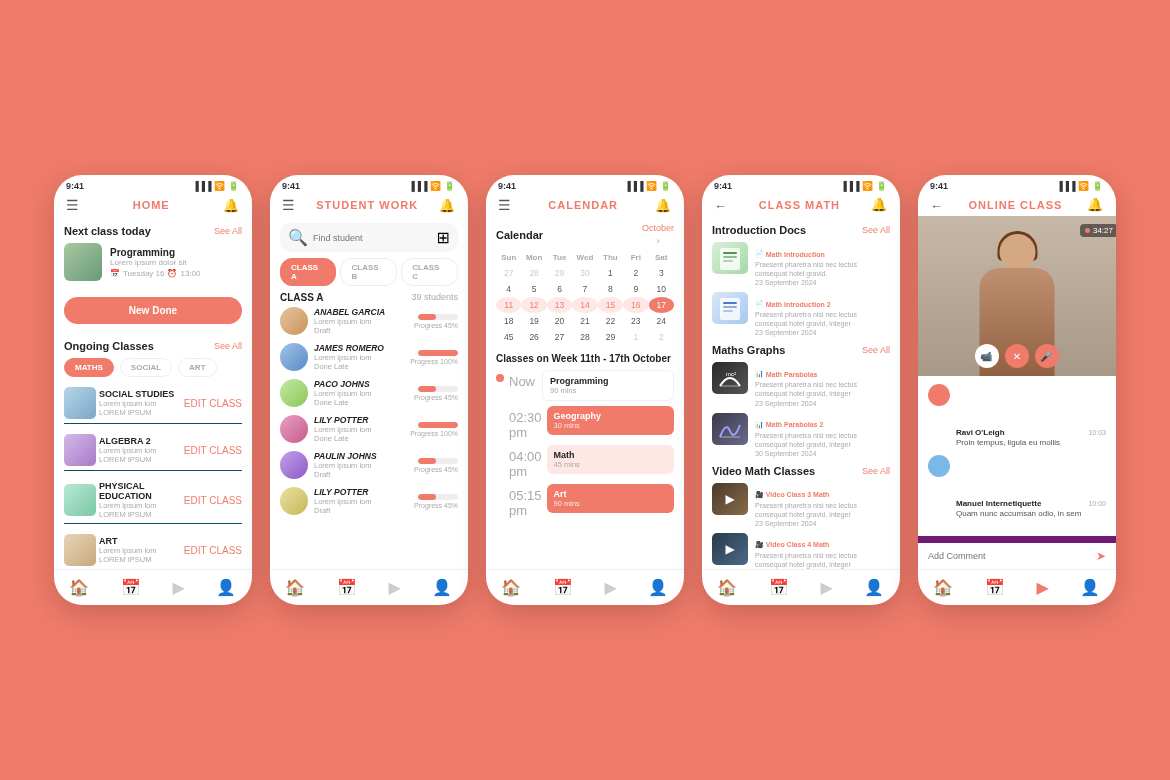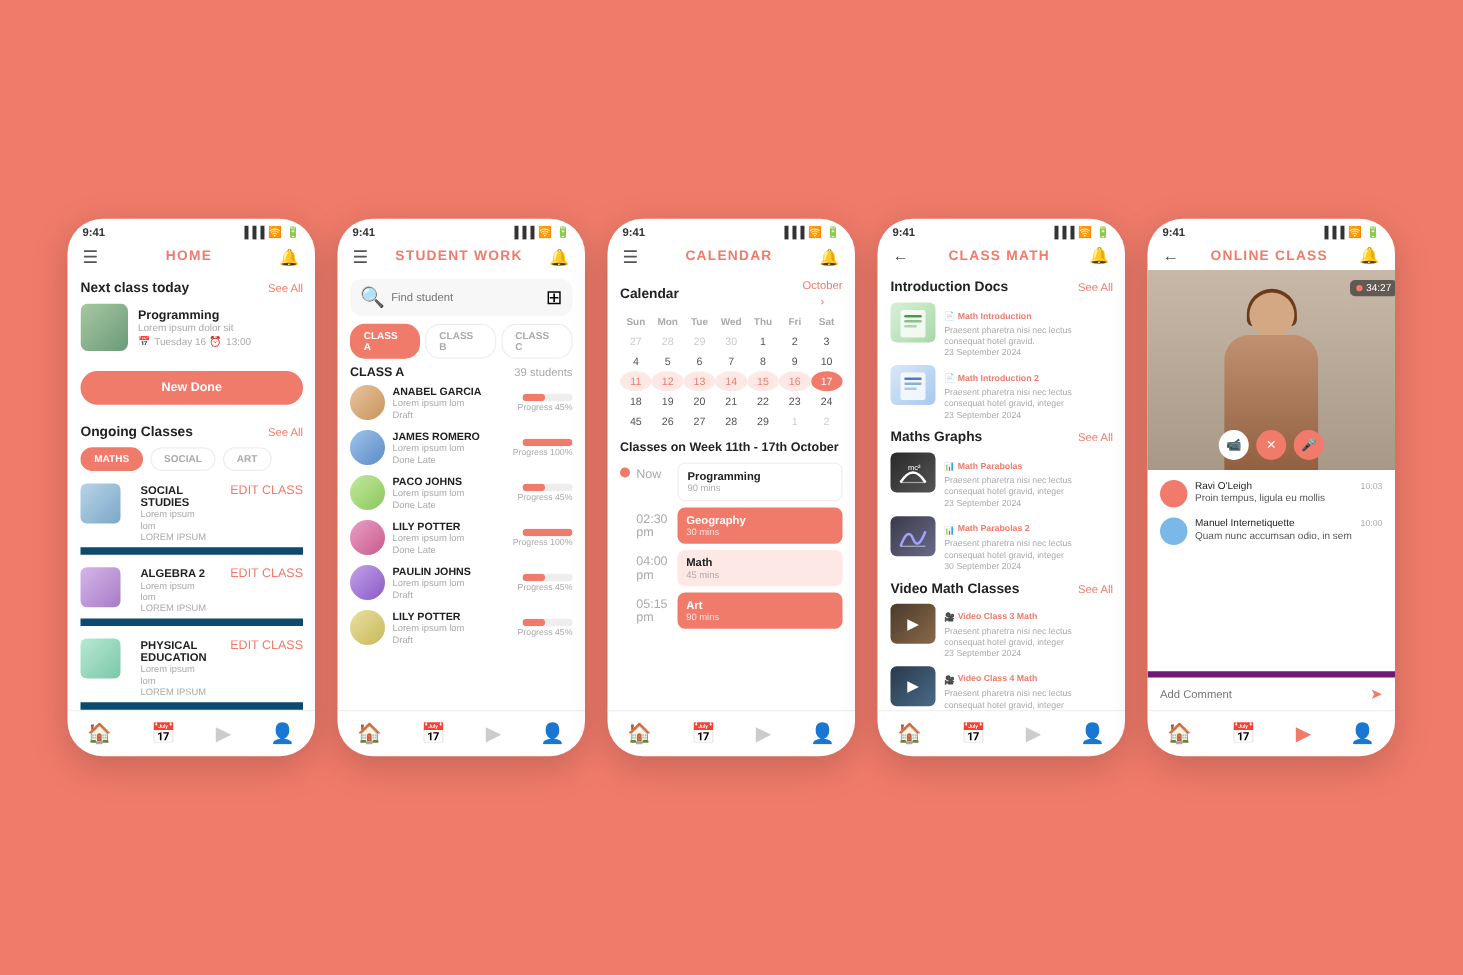--- a/index.html
+++ b/index.html
@@ -136,25 +136,25 @@
       border: 1px solid #eee;
       color: #aaa;
     }
     .filter-tab.active {
       background: #f07b6a;
       color: #fff;
       border-color: #f07b6a;
     }
     .ongoing-item {
       display: flex;
-      align-items: flex-start;
-      gap: 16px;
+      align-items: center;
+      gap: 3px;
       margin-bottom: 6px;
       padding: 4px 0;
-      border-bottom: 6px solid #0c4a6e;
+      border-bottom: 1px solid #0c4a6e;
     }
     .ongoing-thumb {
       width: 32px; height: 32px;
       border-radius: 5px;
       flex-shrink: 0;
     }
     .thumb-bg1 { background: linear-gradient(135deg, #b8d4e8, #7aa8c8); }
     .thumb-bg2 { background: linear-gradient(135deg, #d4b8e8, #a87ac8); }
     .thumb-bg3 { background: linear-gradient(135deg, #b8e8d4, #7ac8a8); }
     .thumb-bg4 { background: linear-gradient(135deg, #e8d4b8, #c8a87a); }
@@ -214,21 +214,21 @@
       flex-shrink: 0;
       overflow: hidden;
     }
     .av1 { background: linear-gradient(135deg, #e8c4a0, #c8945a); }
     .av2 { background: linear-gradient(135deg, #a0c4e8, #5a8ac8); }
     .av3 { background: linear-gradient(135deg, #c4e8a0, #8ac85a); }
     .av4 { background: linear-gradient(135deg, #e8a0c4, #c85a8a); }
     .av5 { background: linear-gradient(135deg, #c4a0e8, #8a5ac8); }
     .av6 { background: linear-gradient(135deg, #e8e0a0, #c8b85a); }
     .student-details { flex: 1; }
-    .student-name { font-size: 8.5px; font-weight: 700; color: #222; text-transform: uppercase; }
+    .student-name { font-size: 8.5px; font-weight: 700; color: #222; text-transform: uppercase; font-style: italic; }
     .student-status { font-size: 7.5px; color: #aaa; }
     .progress-container { display: flex; flex-direction: column; align-items: flex-end; gap: 2px; }
     .progress-bar-wrap { width: 40px; height: 6px; background: #eee; border-radius: 3px; overflow: hidden; }
     .progress-bar-fill { height: 100%; background: #f07b6a; border-radius: 3px; }
     .progress-label { font-size: 7px; color: #aaa; }
 
     
     .calendar-header {
       display: flex;
       justify-content: space-between;
@@ -250,21 +250,21 @@
     }
     .cal-cell.header { font-weight: 700; color: #aaa; font-size: 8px; }
     .cal-cell.today { background: #f07b6a; color: #fff; border-radius: 50%; }
     .cal-cell.range { background: #fde8e5; color: #f07b6a; }
     .cal-cell.muted { color: #ccc; }
     .week-classes-title {
       font-size: 10px; font-weight: 700; color: #222;
       margin: 8px 0 6px;
     }
     .time-slot { display: flex; gap: 5px; margin-bottom: 5px; align-items: flex-start; }
-    .time-label { font-size: 10px; color: #aaa; min-width: 28px; padding-top: 4px; }
+    .time-label { font-size: 13px; color: #aaa; min-width: 28px; padding-top: 4px; }
     .class-event {
       flex: 1; border-radius: 6px;
       padding: 5px 7px;
     }
     .class-event.white { background: #fff; border: 1px solid #f0f0f0; }
     .class-event.orange { background: #f07b6a; }
     .class-event.light-orange { background: #fde8e5; }
     .event-name { font-size: 9px; font-weight: 700; }
     .event-name.white-text { color: #fff; }
     .event-name.dark-text { color: #222; }
@@ -390,29 +390,29 @@
     }
     .chat-avatar {
       width: 22px; height: 22px;
       border-radius: 50%;
       flex-shrink: 0;
     }
     .ca1 { background: #f07b6a; }
     .ca2 { background: #7ab8e8; }
     .chat-right { flex: 1; }
     .chat-name-time { display: flex; justify-content: space-between; align-items: baseline; }
-    .chat-name { font-size: 8px; font-weight: 400; color: #222; }
+    .chat-name { font-size: 8px; font-weight: 700; color: #222; margin-top: 44px; }
     .chat-time { font-size: 7px; color: #aaa; }
     .chat-text { font-size: 8px; color: #555; margin-top: 1px; }
     .comment-bar {
       display: flex;
       align-items: center;
       gap: 6px;
       padding: 6px 10px;
-      border-top: 5px solid #701a75;
+      border-top: 7px solid #701a75;
       flex-shrink: 0;
     }
     .comment-input {
       flex: 1;
       border: none;
       outline: none;
       font-size: 9px;
       color: #aaa;
       background: none;
     }

